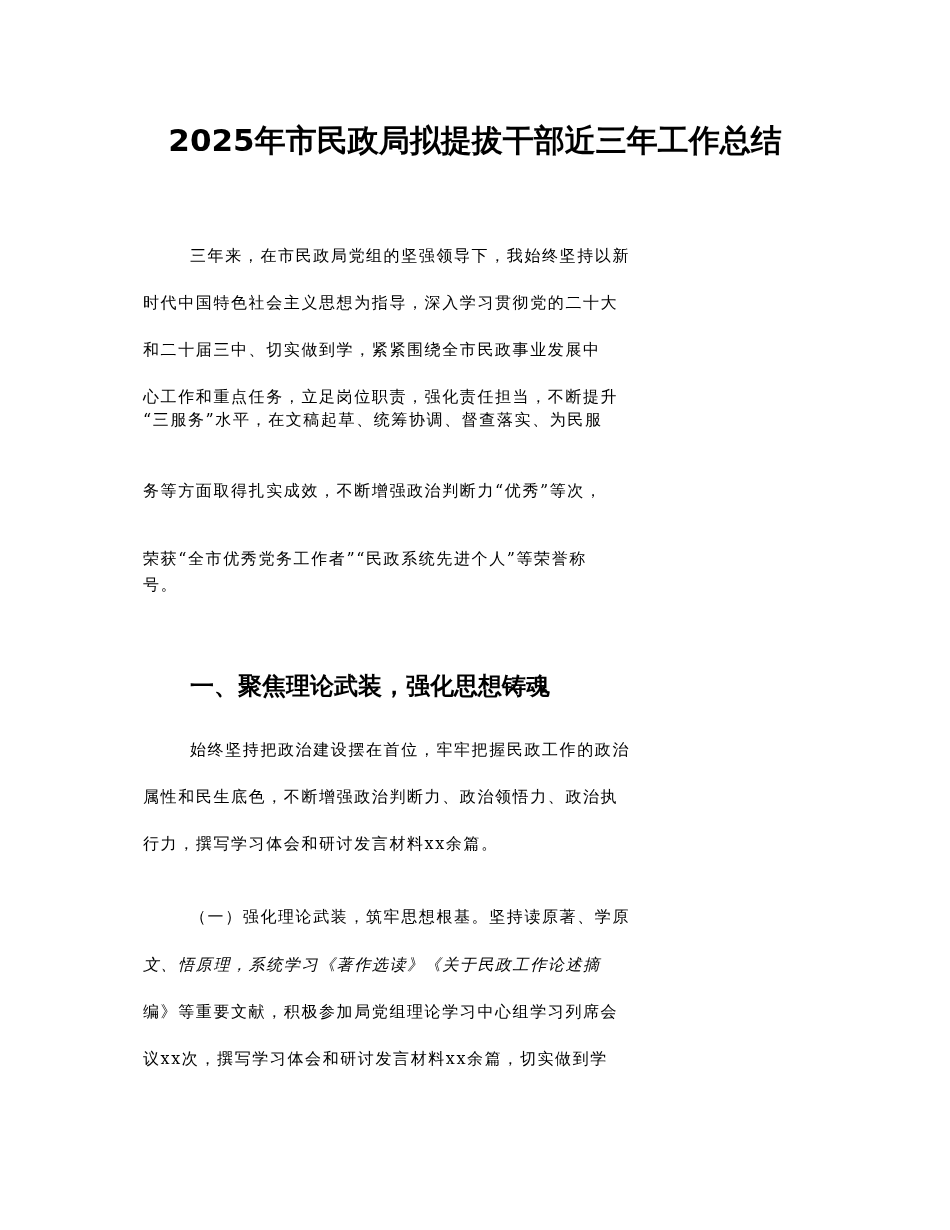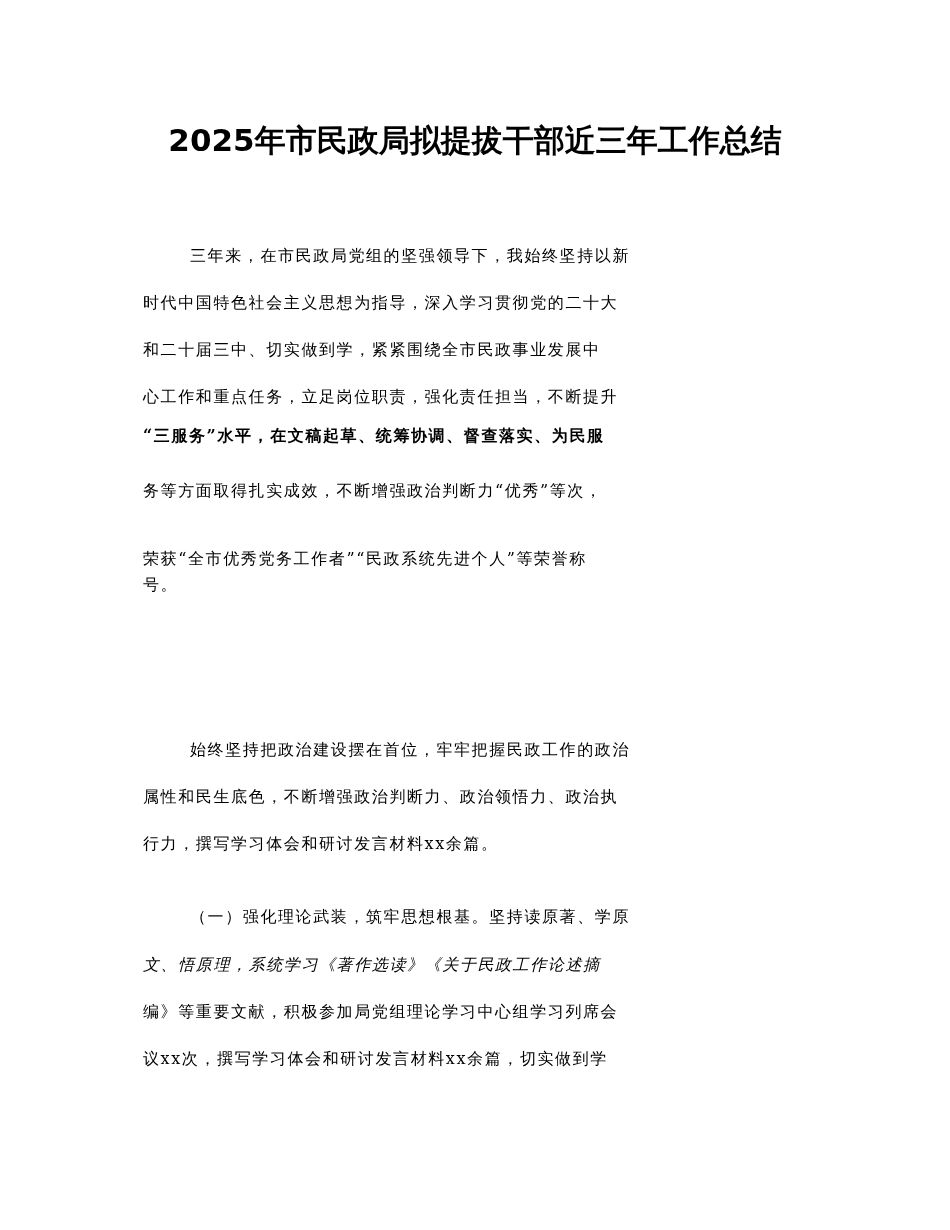--- a/index.html
+++ b/index.html
@@ -60,26 +60,27 @@
 
 <div class="page">
 
   <h1 class="title">2025年市民政局拟提拔干部近三年工作总结</h1>
 
   <div>
     <div class="line indent" style="top:236px;">三年来，在市民政局党组的坚强领导下，我始终坚持以新</div>
     <div class="line" style="top:283px;">时代中国特色社会主义思想为指导，深入学习贯彻党的二十大</div>
     <div class="line" style="top:330px;">和二十届三中、切实做到学，紧紧围绕全市民政事业发展中</div>
     <div class="line" style="top:377px;">心工作和重点任务，立足岗位职责，强化责任担当，不断提升</div>
-    <div class="line" style="top:416px;font-weight:bold;">“三服务”水平，在文稿起草、统筹协调、督查落实、为民服</div>
+    <div class="line" style="top:400px;">“三服务”水平，在文稿起草、统筹协调、督查落实、为民服</div>
     <div class="line" style="top:471px;">务等方面取得扎实成效，不断增强政治判断力“优秀”等次，</div>
     <div class="line" style="top:539px;">荣获“全市优秀党务工作者”“民政系统先进个人”等荣誉称</div>
     <div class="line" style="top:565px;">号。</div>
   </div>
 
+  <h2 class="heading" style="top:666px; margin:0;">一、聚焦理论武装，强化思想铸魂</h2>
 
   <div>
     <div class="line indent" style="top:730px;">始终坚持把政治建设摆在首位，牢牢把握民政工作的政治</div>
     <div class="line" style="top:777px;">属性和民生底色，不断增强政治判断力、政治领悟力、政治执</div>
     <div class="line" style="top:824px;">行力，撰写学习体会和研讨发言材料xx余篇。</div>
   </div>
 
   <div>
     <div class="line indent" style="top:898px;font-family:Liberation Mono, monospace;">（一）强化理论武装，筑牢思想根基。坚持读原著、学原</div>
     <div class="line" style="top:945px;font-style:italic;">文、悟原理，系统学习《著作选读》《关于民政工作论述摘</div>

